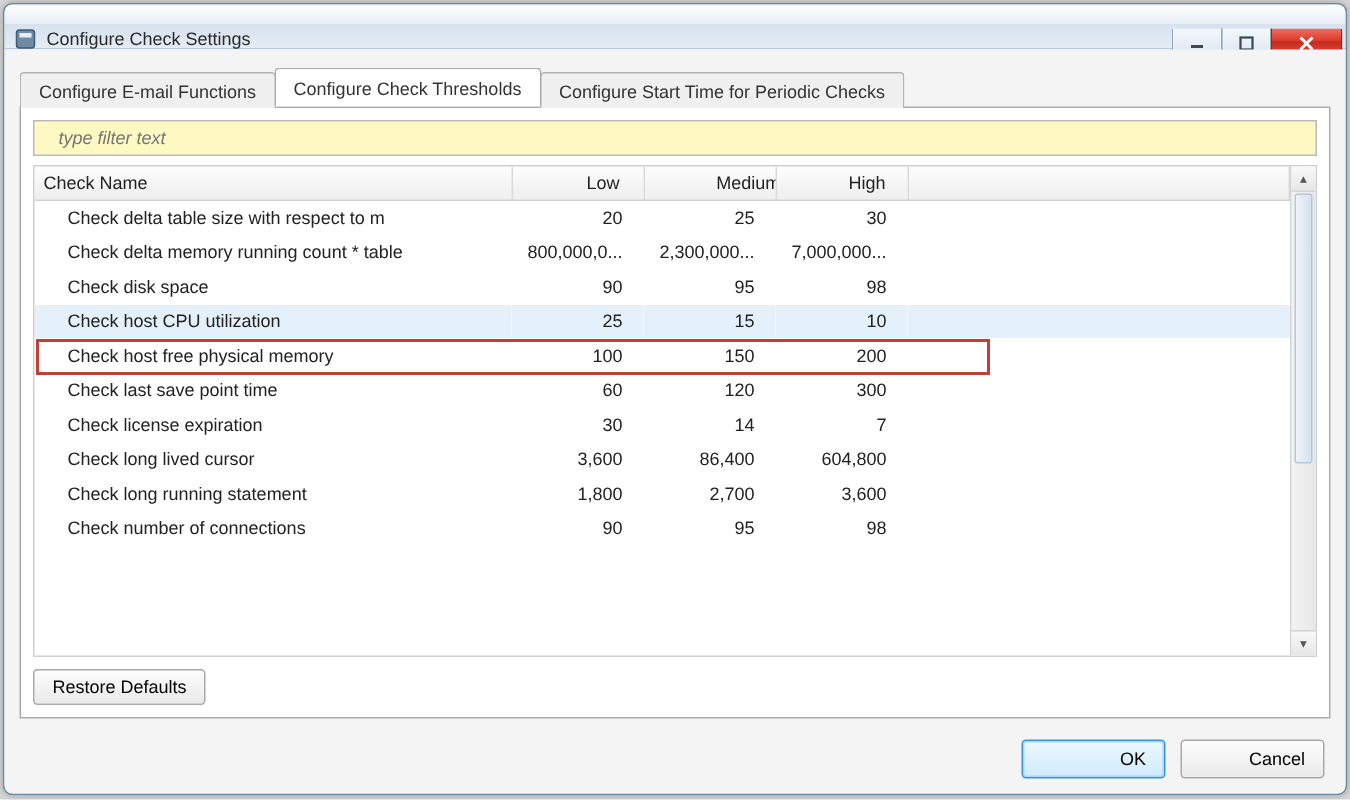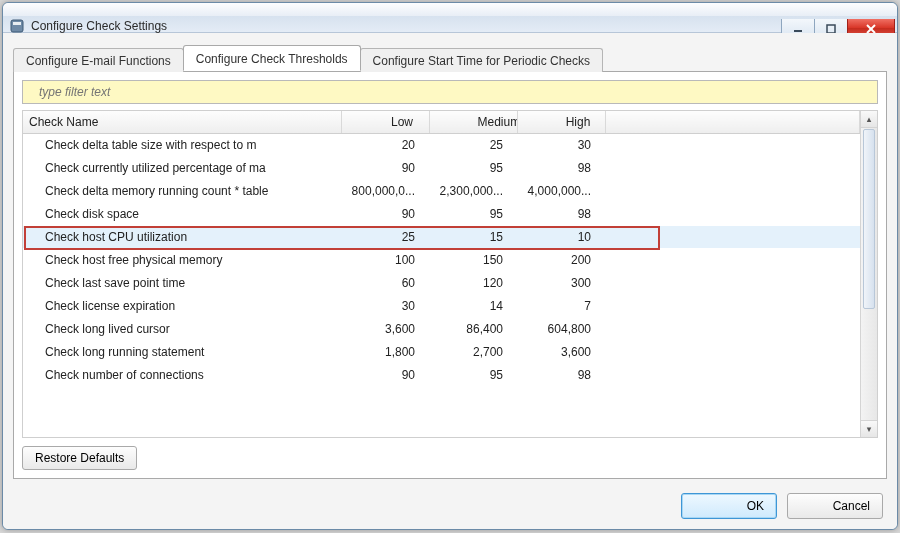--- a/index.html
+++ b/index.html
@@ -297,31 +297,24 @@
             </thead>
             <tbody id="tbody">
                 <tr>
                   <td class="name">Check delta table size with respect to m</td>
                   <td class="num">20</td>
                   <td class="num">25</td>
                   <td class="num">30</td>
                   <td class=""></td>
                 </tr>
                 <tr>
-                  <td class="name">Check currently utilized percentage of ma</td>
-                  <td class="num">90</td>
-                  <td class="num">95</td>
-                  <td class="num">98</td>
-                  <td class=""></td>
-                </tr>
-                <tr>
                   <td class="name">Check delta memory running count * table</td>
                   <td class="num">800,000,0...</td>
                   <td class="num">2,300,000...</td>
-                  <td class="num">4,000,000...</td>
+                  <td class="num">7,000,000...</td>
                   <td class=""></td>
                 </tr>
                 <tr>
                   <td class="name">Check disk space</td>
                   <td class="num">90</td>
                   <td class="num">95</td>
                   <td class="num">98</td>
                   <td class=""></td>
                 </tr>
                 <tr class="selected">

